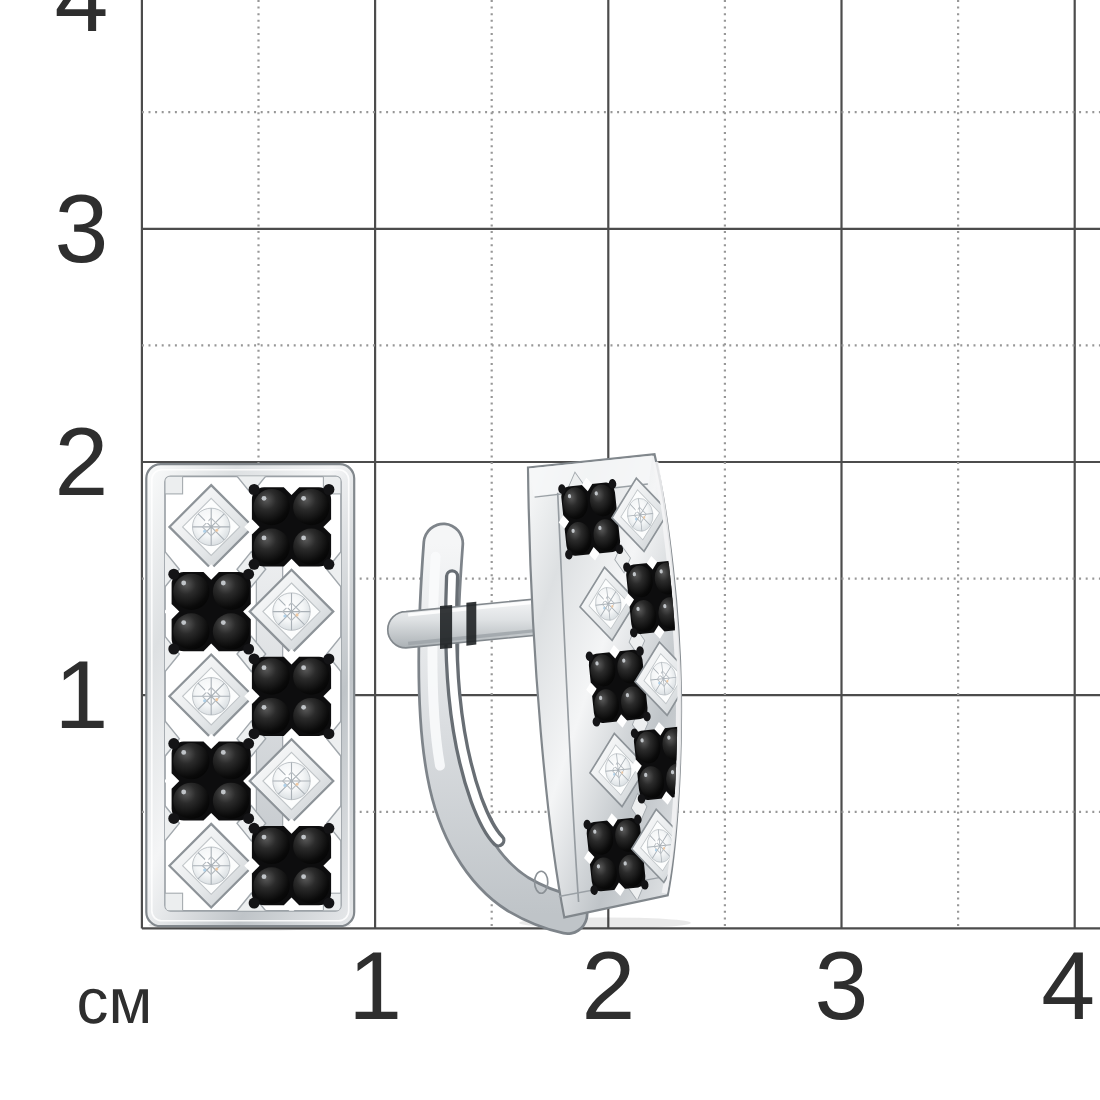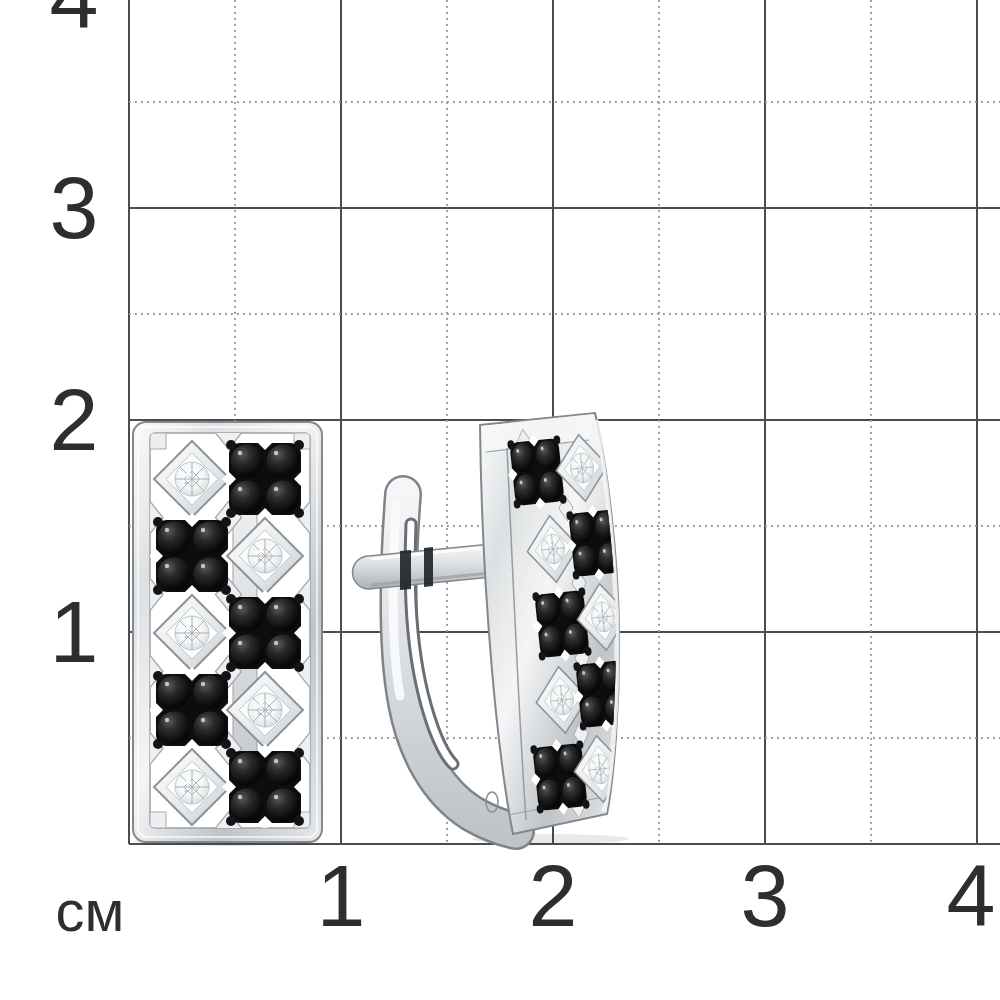--- a/index.html
+++ b/index.html
@@ -16,21 +16,21 @@
   .num{font-size:88px;}
   .unit{font-size:58px;}
   .y4{left:74px;top:-2px;}
   .y3{left:74px;top:208px;}
   .y2{left:74px;top:420px;}
   .y1{left:74px;top:632px;}
   .x1{left:341px;top:896px;}
   .x2{left:553px;top:896px;}
   .x3{left:765px;top:896px;}
   .x4{left:971px;top:896px;}
-  .u0{left:90px;top:911px;}
+  .u0{left:104px;top:911px;}
 </style>
 </head>
 <body>
 
 <div class="canvas">
 
   <svg class="scene-svg" width="1000" height="1000" viewBox="0 0 1000 1000" role="img" aria-label="Pair of white-metal earrings with a checkerboard pattern of black stone clusters and bezel-set white diamonds, photographed over a centimeter measuring grid">
 
     <defs>
       <linearGradient id="mgFrame" x1="0" y1="0" x2="1" y2="1">

